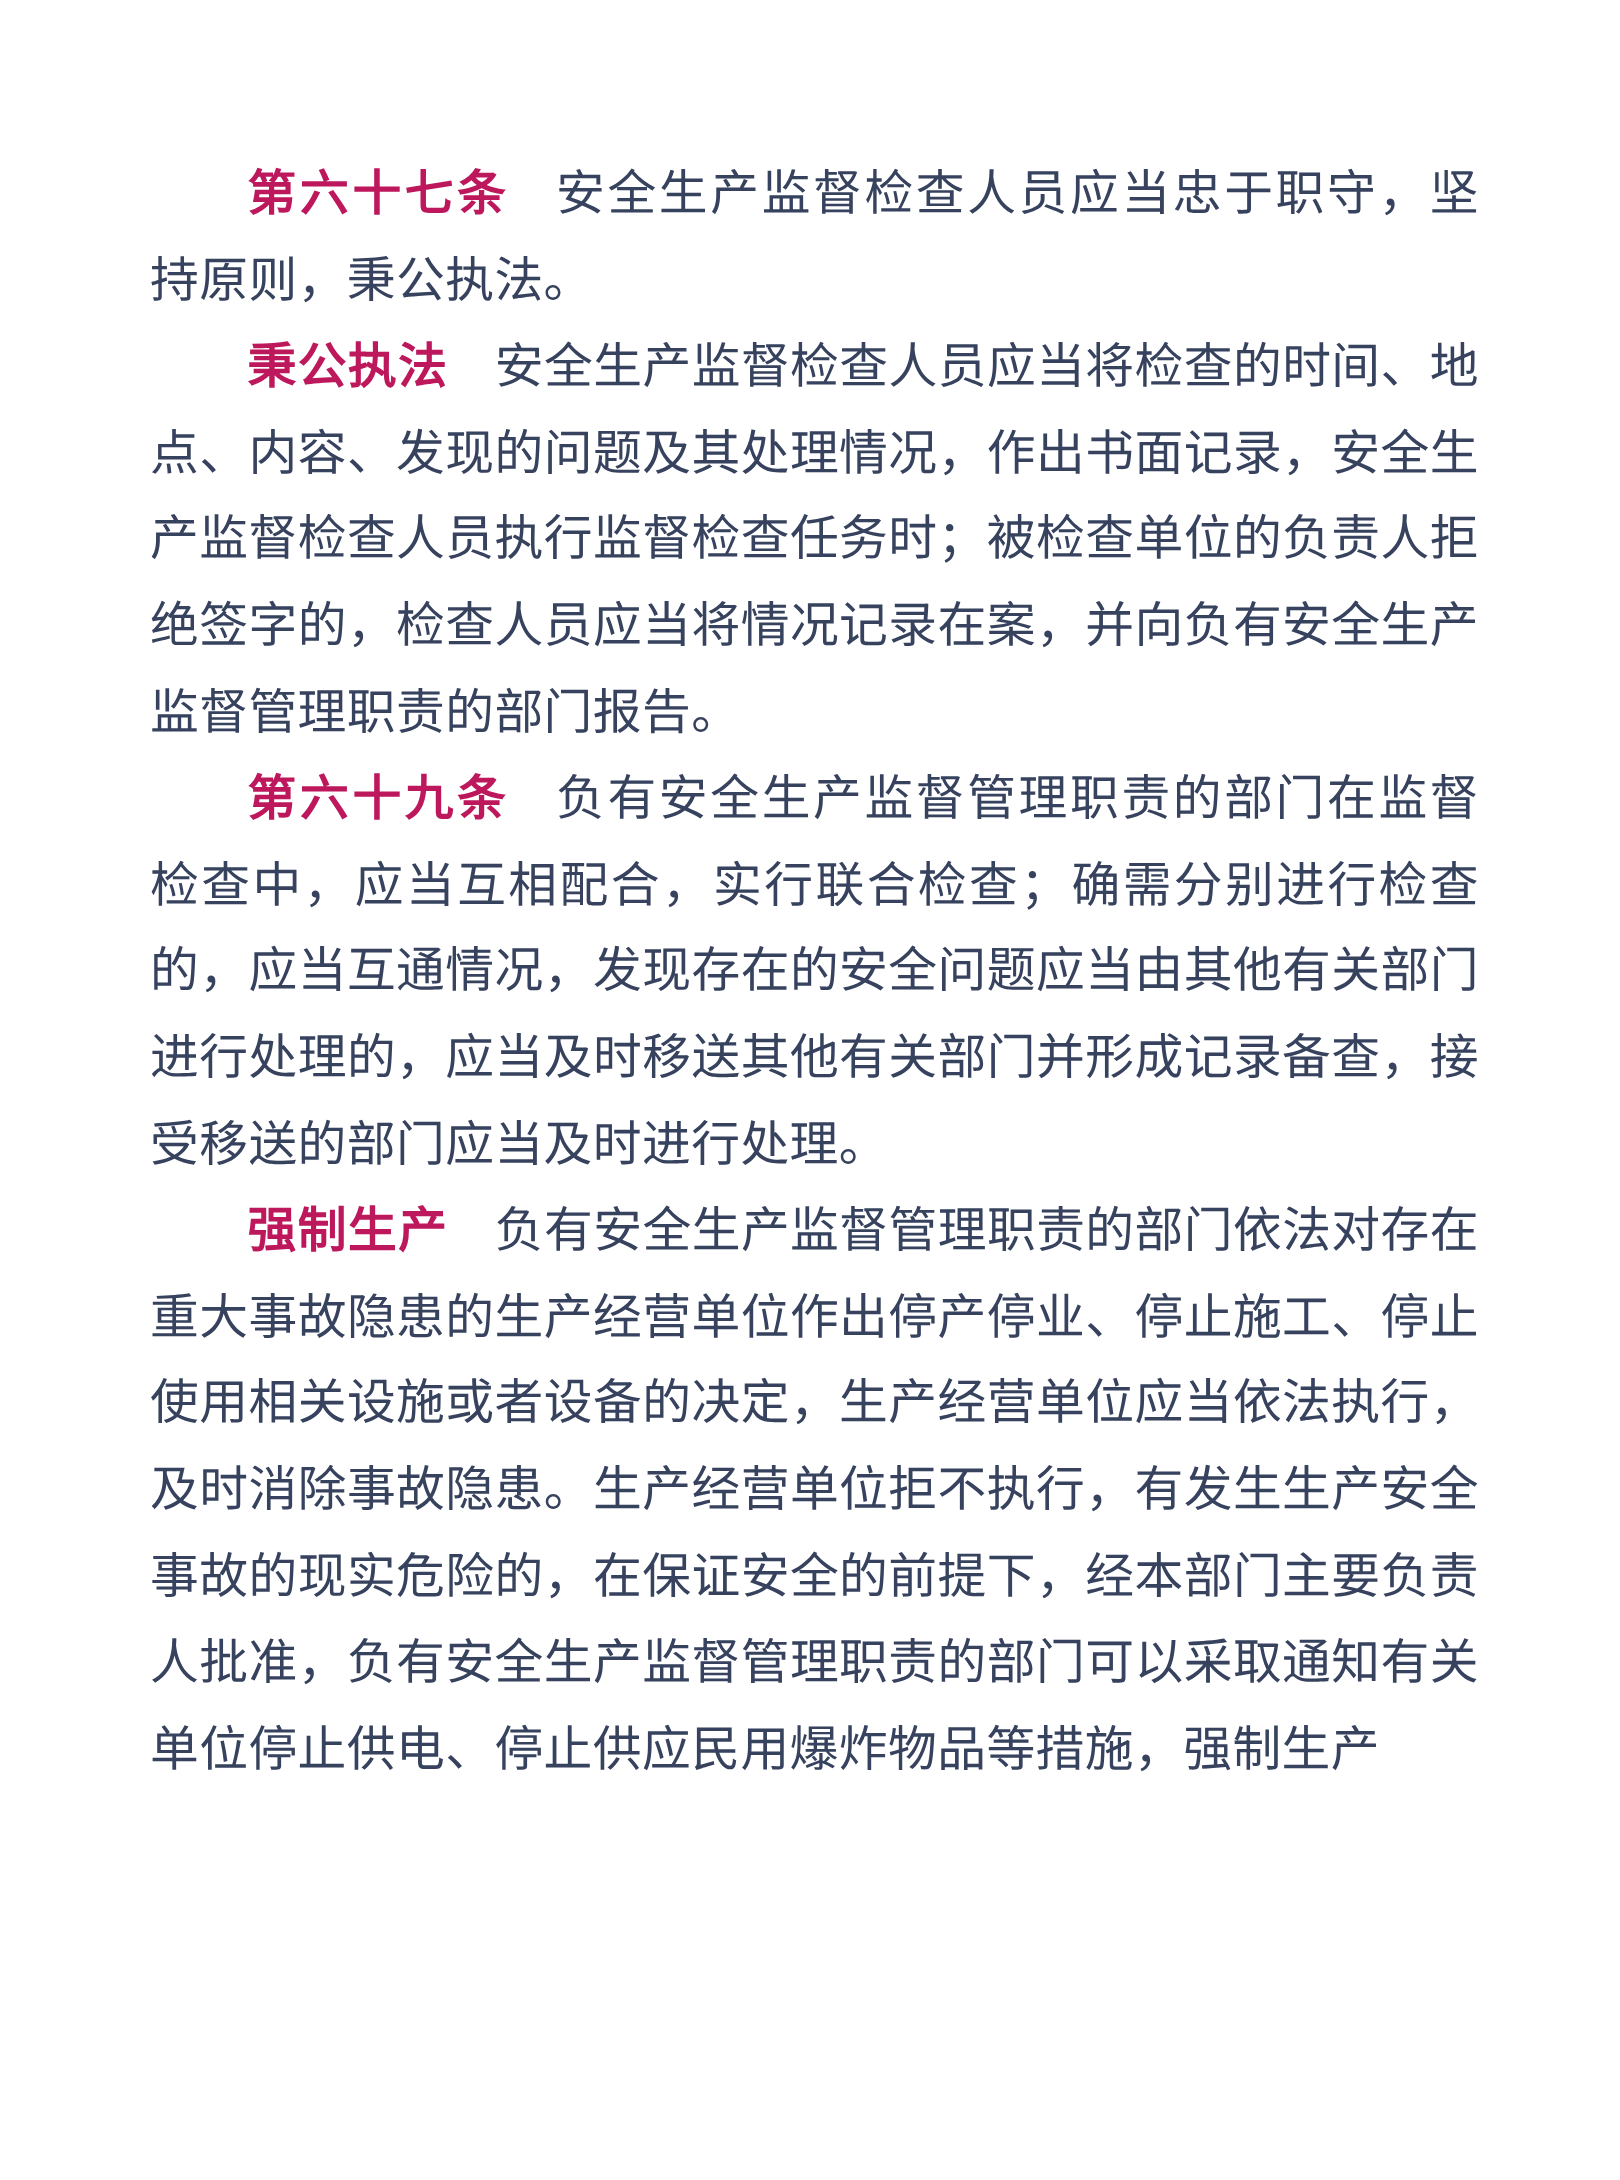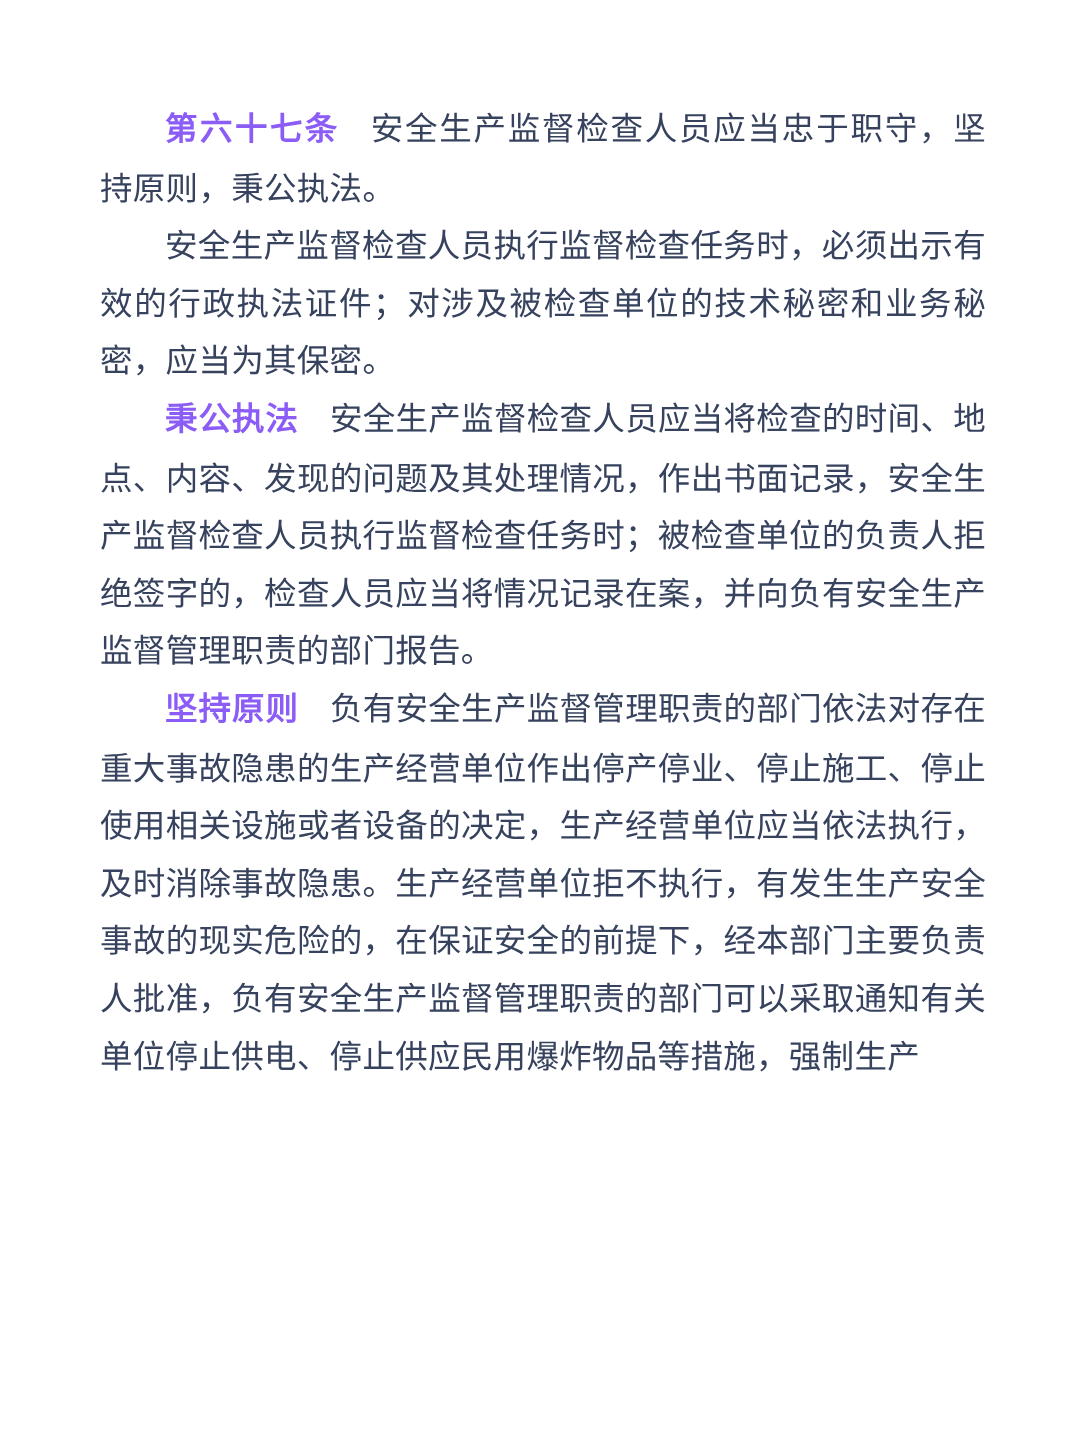--- a/index.html
+++ b/index.html
@@ -25,36 +25,36 @@
     text-align: justify;
     text-justify: inter-character;
     letter-spacing: 0.3px;
   }
   .para {
     margin: 0;
     padding: 0;
     text-indent: 2em;
   }
   .art-num {
-    font-family: Liberation Mono, monospace;
+    font-family: Liberation Sans, sans-serif;
     font-weight: 700;
-    color: #8b5cf6;
+    color: #be185d;
     margin-right: 0.95em;
     letter-spacing: 1px;
   }
 </style>
 </head>
 <body>
 
 <div class="page">
   <div class="doc-body">
 
     <p class="para"><span class="art-num">第六十七条</span><span>安全生产监督检查人员应当忠于职守，坚持原则，秉公执法。</span></p>
 
-    <p class="para"><span>安全生产监督检查人员执行监督检查任务时，必须出示有效的行政执法证件；对涉及被检查单位的技术秘密和业务秘密，应当为其保密。</span></p>
 
     <p class="para"><span class="art-num">秉公执法</span><span>安全生产监督检查人员应当将检查的时间、地点、内容、发现的问题及其处理情况，作出书面记录，安全生产监督检查人员执行监督检查任务时；被检查单位的负责人拒绝签字的，检查人员应当将情况记录在案，并向负有安全生产监督管理职责的部门报告。</span></p>
 
+    <p class="para"><span class="art-num">第六十九条</span><span>负有安全生产监督管理职责的部门在监督检查中，应当互相配合，实行联合检查；确需分别进行检查的，应当互通情况，发现存在的安全问题应当由其他有关部门进行处理的，应当及时移送其他有关部门并形成记录备查，接受移送的部门应当及时进行处理。</span></p>
 
-    <p class="para"><span class="art-num">坚持原则</span><span>负有安全生产监督管理职责的部门依法对存在重大事故隐患的生产经营单位作出停产停业、停止施工、停止使用相关设施或者设备的决定，生产经营单位应当依法执行，及时消除事故隐患。生产经营单位拒不执行，有发生生产安全事故的现实危险的，在保证安全的前提下，经本部门主要负责人批准，负有安全生产监督管理职责的部门可以采取通知有关单位停止供电、停止供应民用爆炸物品等措施，强制生产</span></p>
+    <p class="para"><span class="art-num">强制生产</span><span>负有安全生产监督管理职责的部门依法对存在重大事故隐患的生产经营单位作出停产停业、停止施工、停止使用相关设施或者设备的决定，生产经营单位应当依法执行，及时消除事故隐患。生产经营单位拒不执行，有发生生产安全事故的现实危险的，在保证安全的前提下，经本部门主要负责人批准，负有安全生产监督管理职责的部门可以采取通知有关单位停止供电、停止供应民用爆炸物品等措施，强制生产</span></p>
 
   </div>
 </div>
 
 </body></html>

